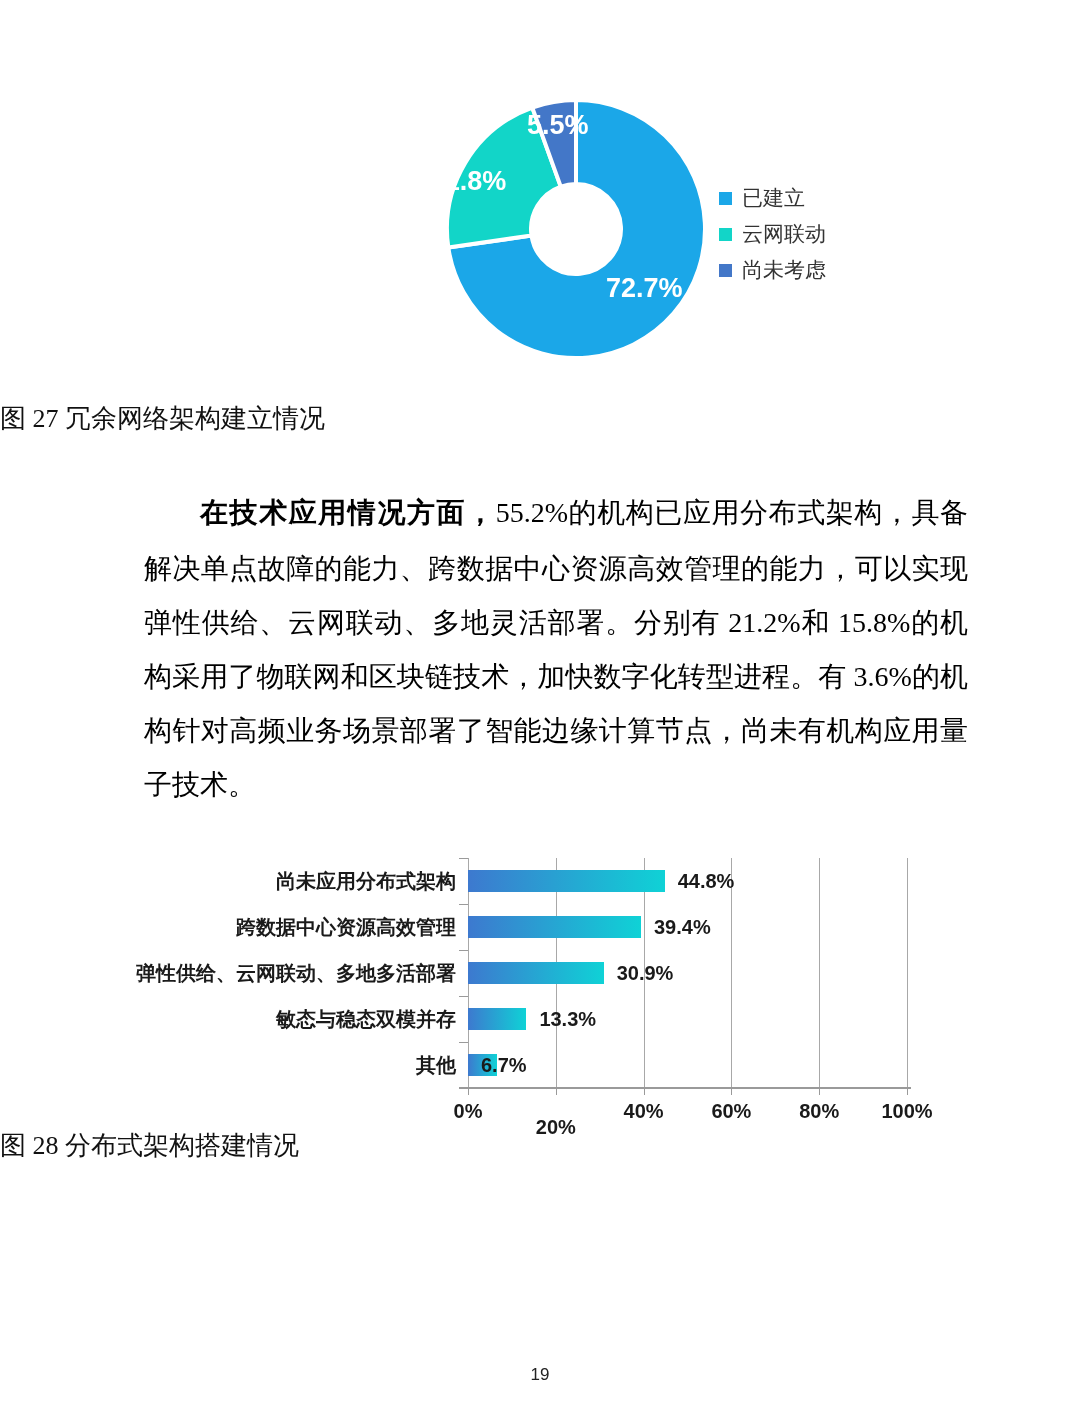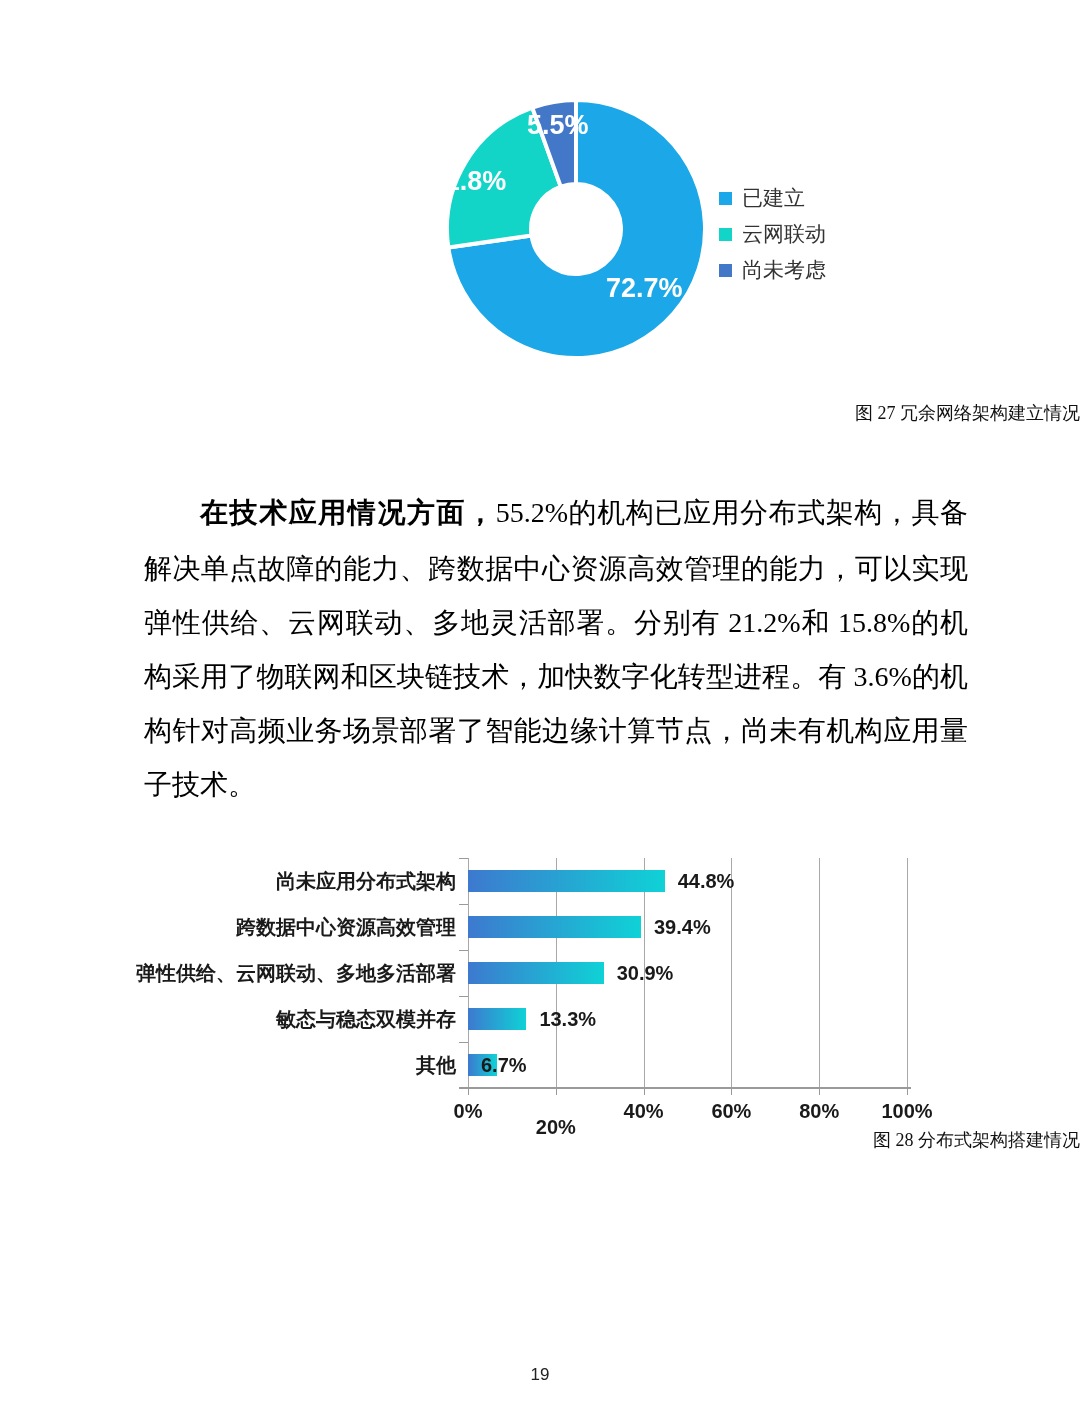--- a/index.html
+++ b/index.html
@@ -14,22 +14,22 @@
     position:absolute;transform:translate(-50%,-50%);
     color:#ffffff;font-weight:bold;font-size:27px;
     font-family:"Liberation Sans", sans-serif;white-space:nowrap;
   }
   #pie-legend{position:absolute;left:719px;top:180px;}
   .legend-row{display:flex;align-items:center;height:36px;}
   .legend-swatch{width:13px;height:13px;margin-right:10px;flex:0 0 auto;}
   .legend-label{font-size:21px;color:#333;white-space:nowrap;}
   
   .fig-caption{
-    position:absolute;left:0;width:1080px;text-align:right;
-    font-family:"Liberation Serif", serif;font-size:18px;color:#111;
+    position:absolute;left:0;width:1080px;text-align:left;
+    font-family:"Liberation Serif", serif;font-size:26px;color:#111;
     white-space:nowrap;
   }
   
   #paragraph{
     position:absolute;left:144px;top:486px;width:824px;
     font-family:"Liberation Serif", serif;font-size:28px;line-height:54px;
     text-align:justify;text-indent:2em;color:#000;
   }
   #paragraph b{font-family:Liberation Mono, monospace;font-weight:bold;letter-spacing:1px;}
   

